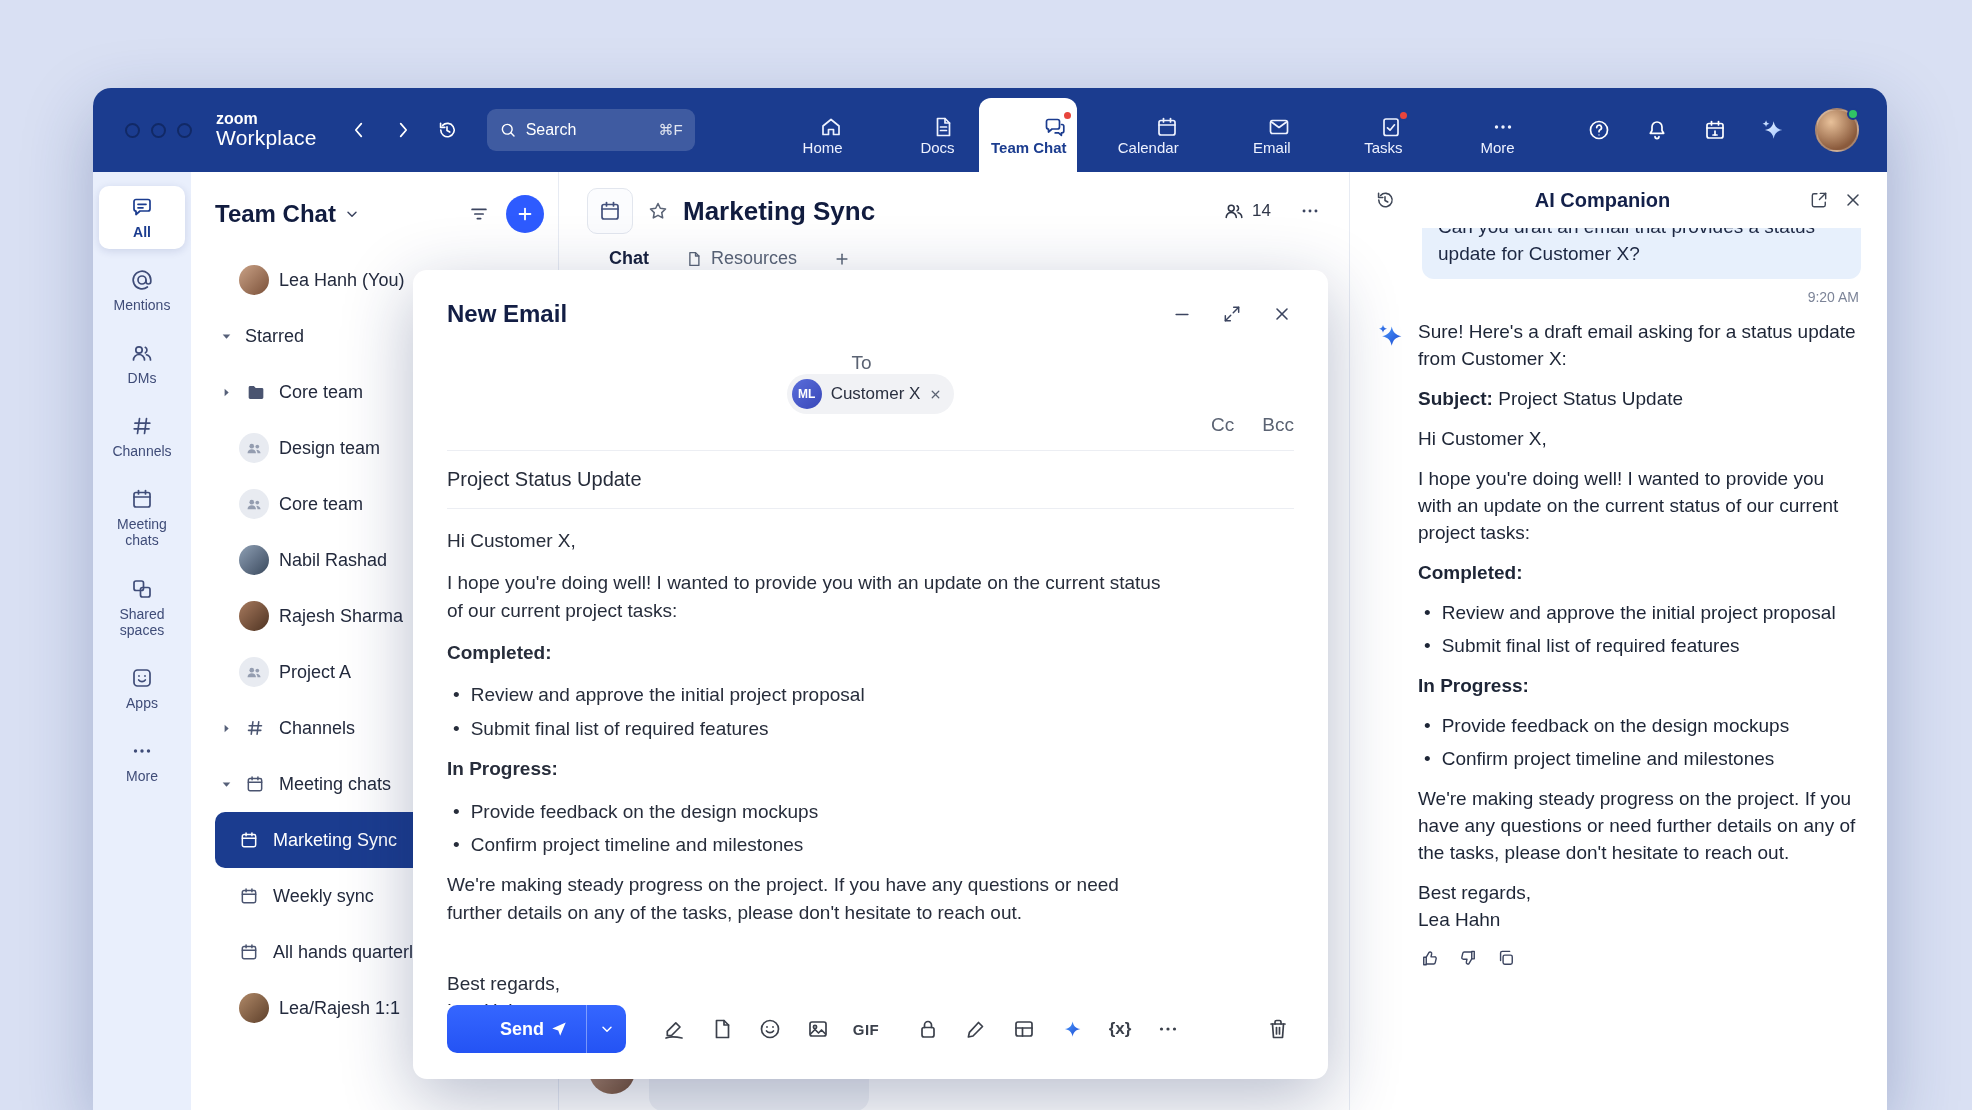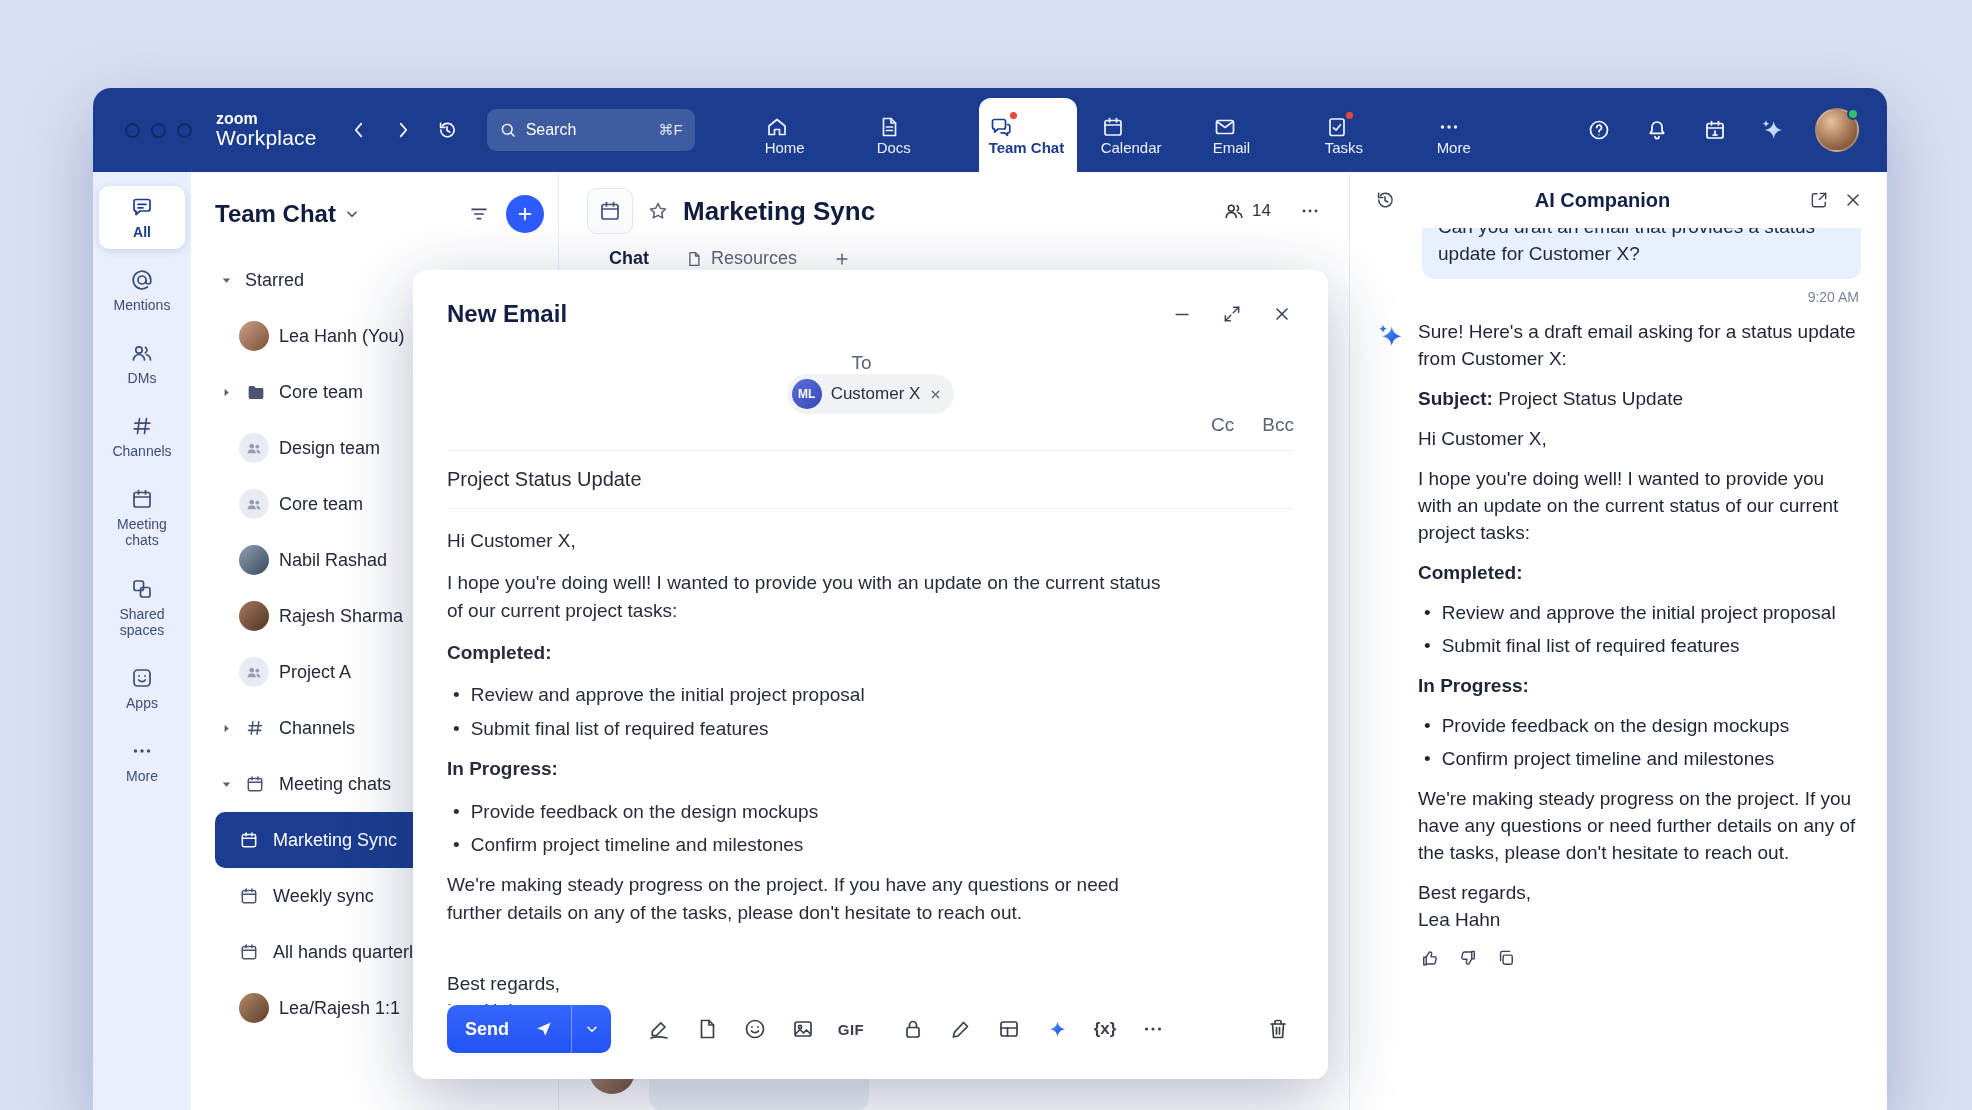--- a/index.html
+++ b/index.html
@@ -17,21 +17,21 @@
 .tdot{width:15px;height:15px;border-radius:50%;border:2px solid rgba(10,25,70,.55);cursor:pointer;}
 .logo{margin-left:24px;line-height:1.08;}
 .logo-top{font-size:16px;font-weight:700;}
 .logo-bottom{font-size:21px;font-weight:400;letter-spacing:.2px;}
 .hist-group{display:flex;gap:12px;margin-left:26px;align-items:center;}
 .tbtn{background:none;border:none;color:#fff;width:32px;height:32px;display:flex;align-items:center;justify-content:center;cursor:pointer;}
 .search{margin-left:24px;width:208px;height:42px;background:rgba(255,255,255,.16);border-radius:9px;display:flex;align-items:center;padding:0 12px;gap:9px;font-size:16px;color:#fff;cursor:text;}
 .search .ph{flex:1;}
 .search .sc{opacity:.85;font-size:15px;}
 .mainnav{display:flex;align-items:flex-end;height:100%;margin-left:60px;gap:14px;}
-.nav-item{height:74px;min-width:98px;padding:0 10px;display:flex;flex-direction:column;align-items:flex-start;justify-content:center;font-size:15px;color:#eef2ff;border-radius:12px 12px 0 0;position:relative;cursor:pointer;}
+.nav-item{height:74px;min-width:98px;padding:0 10px;display:flex;flex-direction:column;align-items:flex-end;justify-content:center;font-size:15px;color:#eef2ff;border-radius:12px 12px 0 0;position:relative;cursor:pointer;}
 .nav-item .nic{position:relative;}
 .nav-item.active{background:#fff;color:#1b3c8f;font-weight:600;}
 .badge-dot{position:absolute;top:-5px;right:-6px;width:11px;height:11px;border-radius:50%;background:#e8453c;border:2px solid #1b3c8f;}
 .nav-item.active .badge-dot{border-color:#fff;}
 .top-right{margin-left:auto;display:flex;align-items:center;gap:26px;margin-right:28px;}
 .avatar-top{width:44px;height:44px;border-radius:50%;background:radial-gradient(circle at 35% 30%,#e8c19a,#8a5a3c 72%);position:relative;border:2px solid rgba(255,255,255,.25);cursor:pointer;}
 .status-dot{position:absolute;top:-2px;right:-2px;width:12px;height:12px;border-radius:50%;background:#30c465;border:2px solid #1b3c8f;}
 
 
 .content{display:flex;height:938px;}
@@ -112,21 +112,21 @@
 .chip-x{color:#5b6373;display:flex;background:none;border:none;cursor:pointer;}
 .ccbcc{margin-left:auto;display:flex;gap:28px;font-size:19px;color:#5b6373;}
 .ccbcc span{cursor:pointer;}
 .m-div{border-top:1px solid #eceef3;margin:0 34px;}
 .m-subject{padding:17px 34px;font-size:20px;color:#262c3a;font-weight:500;}
 .m-body{padding:18px 150px 0 34px;font-size:19px;line-height:1.44;color:#272d3b;flex:1;overflow:hidden;}
 .m-body p{margin-bottom:15px;}
 .m-sign{margin-top:44px;}
 .m-foot{display:flex;align-items:center;padding:0 30px 26px 34px;}
 .send-btn{display:flex;height:48px;border-radius:10px;overflow:hidden;background:linear-gradient(180deg,#3566ff,#2453f4);color:#fff;cursor:pointer;}
-.send-main{display:flex;align-items:center;gap:26px;padding:0 18px;font-size:18px;font-weight:700;}
+.send-main{display:flex;align-items:center;gap:6px;padding:0 18px;font-size:18px;font-weight:700;margin-left:35px;}
 .send-caret{width:40px;display:flex;align-items:center;justify-content:center;border-left:1px solid rgba(255,255,255,.38);}
 .tool{width:40px;height:40px;margin-left:8px;display:flex;align-items:center;justify-content:center;color:#3b404b;cursor:pointer;border:none;background:none;}
 .tool.first{margin-left:28px;}
 .tool.grp{margin-left:22px;}
 .gif{font-weight:800;font-size:15px;letter-spacing:.5px;}
 .vars{font-size:17px;font-weight:600;}
 .f-spacer{flex:1;}
 </style>
 </head>
 <body>
@@ -382,31 +382,31 @@
           <button class="plus-btn">
               <svg class="i20" viewBox="0 0 24 24" fill="none" stroke="currentColor" stroke-width="2.2" stroke-linecap="round">
                 <line x1="12" y1="5.5" x2="12" y2="18.5"></line>
                 <line x1="5.5" y1="12" x2="18.5" y2="12"></line>
               </svg>
             </button>
         </div>
       </div>
 
       <div class="cp-list">
+        <div class="row child">
+          <span class="av av1"></span>
+          <span class="row-label">Lea Hanh (You)</span>
+        </div>
         <div class="row">
           <span class="caret">
               <svg class="i12" viewBox="0 0 24 24" fill="currentColor">
                 <path d="M5 8.5 L12 16 L19 8.5 Z"></path>
               </svg>
             </span>
           <span class="row-label">Starred</span>
-        </div>
-        <div class="row child">
-          <span class="av av1"></span>
-          <span class="row-label">Lea Hanh (You)</span>
         </div>
         <div class="row">
           <span class="caret">
               <svg class="i12" viewBox="0 0 24 24" fill="currentColor">
                 <path d="M8.5 5 L16 12 L8.5 19 Z"></path>
               </svg>
             </span>
           <span class="ric">
               <svg class="i22" viewBox="0 0 24 24" fill="currentColor">
                 <path d="M4 7 a1.5 1.5 0 0 1 1.5-1.5 h4.2 l2 2 h6.8 A1.5 1.5 0 0 1 20 9 v9 a1.5 1.5 0 0 1 -1.5 1.5 h-13 A1.5 1.5 0 0 1 4 18 z"></path>

